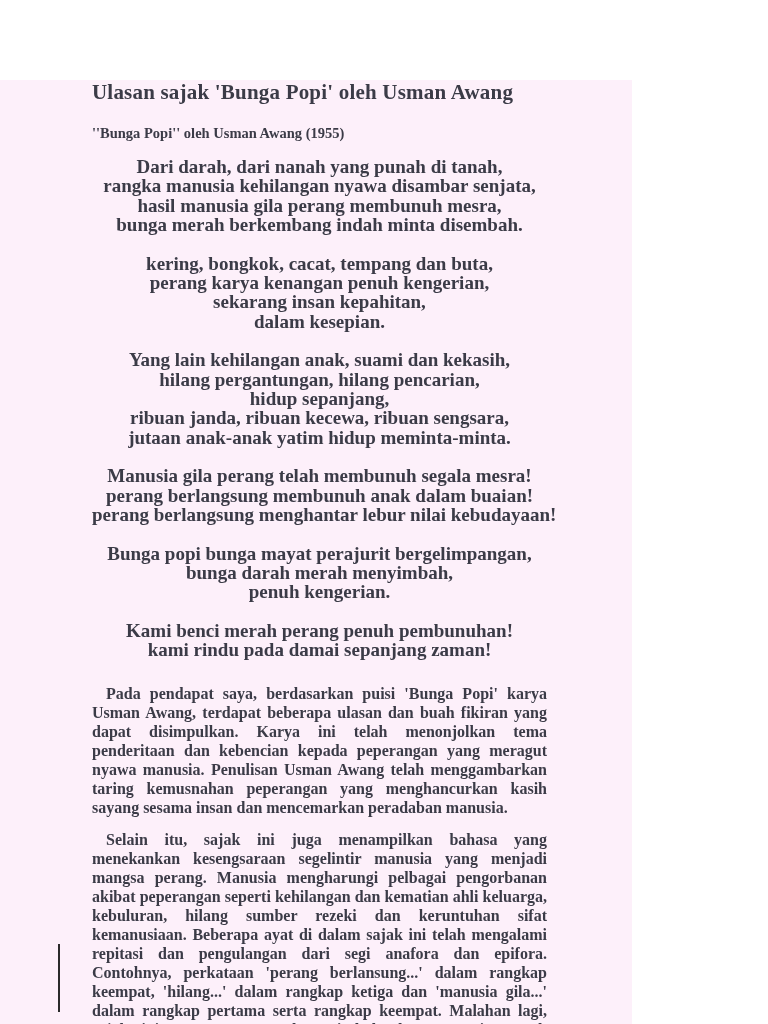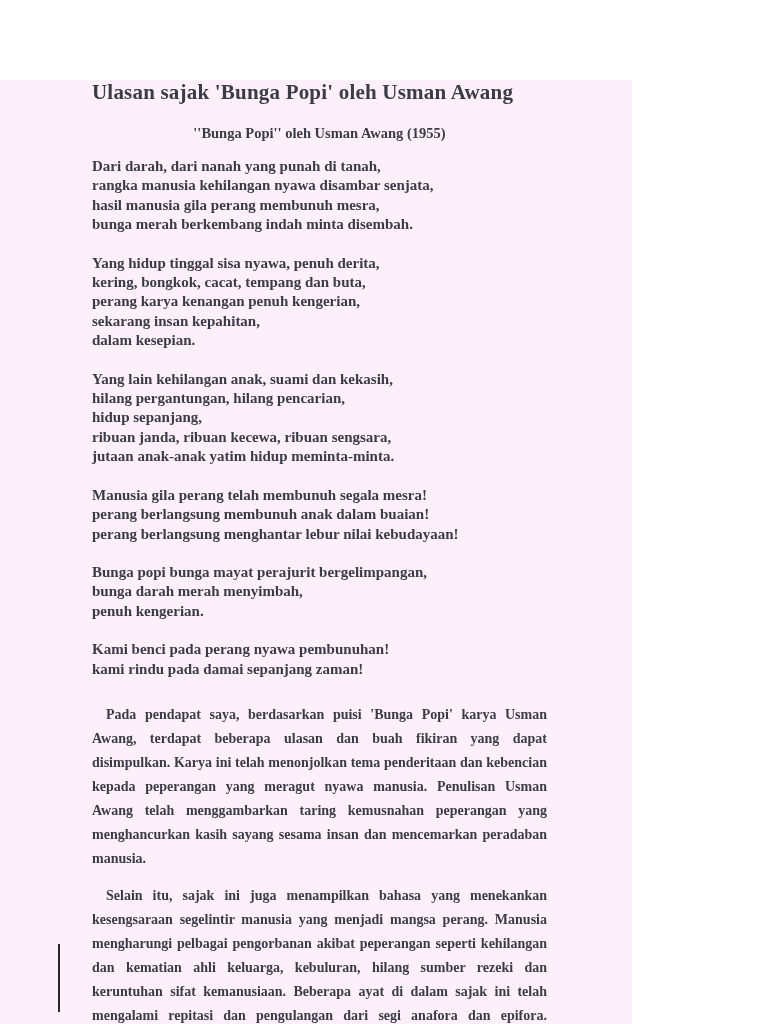--- a/index.html
+++ b/index.html
@@ -33,33 +33,33 @@
   .doc-title{
     font-size:21px;
     font-weight:bold;
     letter-spacing:0.2px;
     margin-bottom:20px;
   }
   .doc-subtitle{
     font-size:14.5px;
     font-weight:bold;
     margin-bottom:15px;
-    text-align:center;
   }
   .stanza{
-    font-size:15px;
+    font-size:19px;
     line-height:19.4px;
     margin-bottom:19px;
+    text-align:center;
   }
   .stanza .poem-line{
     white-space:nowrap;
   }
   .prose{
-    font-size:14px;
-    line-height:24px;
+    font-size:16px;
+    line-height:19px;
     text-align:justify;
     text-indent:14px;
     margin-bottom:13px;
   }
   .prose.first{
     margin-top:24px;
   }
   .edge-line{
     position:absolute;
     left:58px;
@@ -81,21 +81,20 @@
     <div class="doc-subtitle">''Bunga Popi'' oleh Usman Awang (1955)</div>
 
     <div class="stanza">
         <div class="poem-line">Dari darah, dari nanah yang punah di tanah,</div>
         <div class="poem-line">rangka manusia kehilangan nyawa disambar senjata,</div>
         <div class="poem-line">hasil manusia gila perang membunuh mesra,</div>
         <div class="poem-line">bunga merah berkembang indah minta disembah.</div>
       </div>
 
     <div class="stanza">
-        <div class="poem-line">Yang hidup tinggal sisa nyawa, penuh derita,</div>
         <div class="poem-line">kering, bongkok, cacat, tempang dan buta,</div>
         <div class="poem-line">perang karya kenangan penuh kengerian,</div>
         <div class="poem-line">sekarang insan kepahitan,</div>
         <div class="poem-line">dalam kesepian.</div>
       </div>
 
     <div class="stanza">
         <div class="poem-line">Yang lain kehilangan anak, suami dan kekasih,</div>
         <div class="poem-line">hilang pergantungan, hilang pencarian,</div>
         <div class="poem-line">hidup sepanjang,</div>
@@ -109,21 +108,21 @@
         <div class="poem-line">perang berlangsung menghantar lebur nilai kebudayaan!</div>
       </div>
 
     <div class="stanza">
         <div class="poem-line">Bunga popi bunga mayat perajurit bergelimpangan,</div>
         <div class="poem-line">bunga darah merah menyimbah,</div>
         <div class="poem-line">penuh kengerian.</div>
       </div>
 
     <div class="stanza">
-        <div class="poem-line">Kami benci pada perang nyawa pembunuhan!</div>
+        <div class="poem-line">Kami benci merah perang penuh pembunuhan!</div>
         <div class="poem-line">kami rindu pada damai sepanjang zaman!</div>
       </div>
 
     <p class="prose first">Pada pendapat saya, berdasarkan puisi 'Bunga Popi' karya Usman Awang, terdapat beberapa ulasan dan buah fikiran yang dapat disimpulkan. Karya ini telah menonjolkan tema penderitaan dan kebencian kepada peperangan yang meragut nyawa manusia. Penulisan Usman Awang telah menggambarkan taring kemusnahan peperangan yang menghancurkan kasih sayang sesama insan dan mencemarkan peradaban manusia.</p>
 
     <p class="prose">Selain itu, sajak ini juga menampilkan bahasa yang menekankan kesengsaraan segelintir manusia yang menjadi mangsa perang. Manusia mengharungi pelbagai pengorbanan akibat peperangan seperti kehilangan dan kematian ahli keluarga, kebuluran, hilang sumber rezeki dan keruntuhan sifat kemanusiaan. Beberapa ayat di dalam sajak ini telah mengalami repitasi dan pengulangan dari segi anafora dan epifora. Contohnya, perkataan 'perang berlansung...' dalam rangkap keempat, 'hilang...' dalam rangkap ketiga dan 'manusia gila...' dalam rangkap pertama serta rangkap keempat. Malahan lagi, sajak ini turut menggunakan simbol ''bunga popi'' untuk melambangkan pertumpahan darah perajurit serta golongan manusia yang terkorban dalam peperangan. Warna merah itu pula menggambarkan darah manusia yang menderita akibat kejadian perang ini.</p>
 
   </div>
 
   <div class="edge-line"></div>

